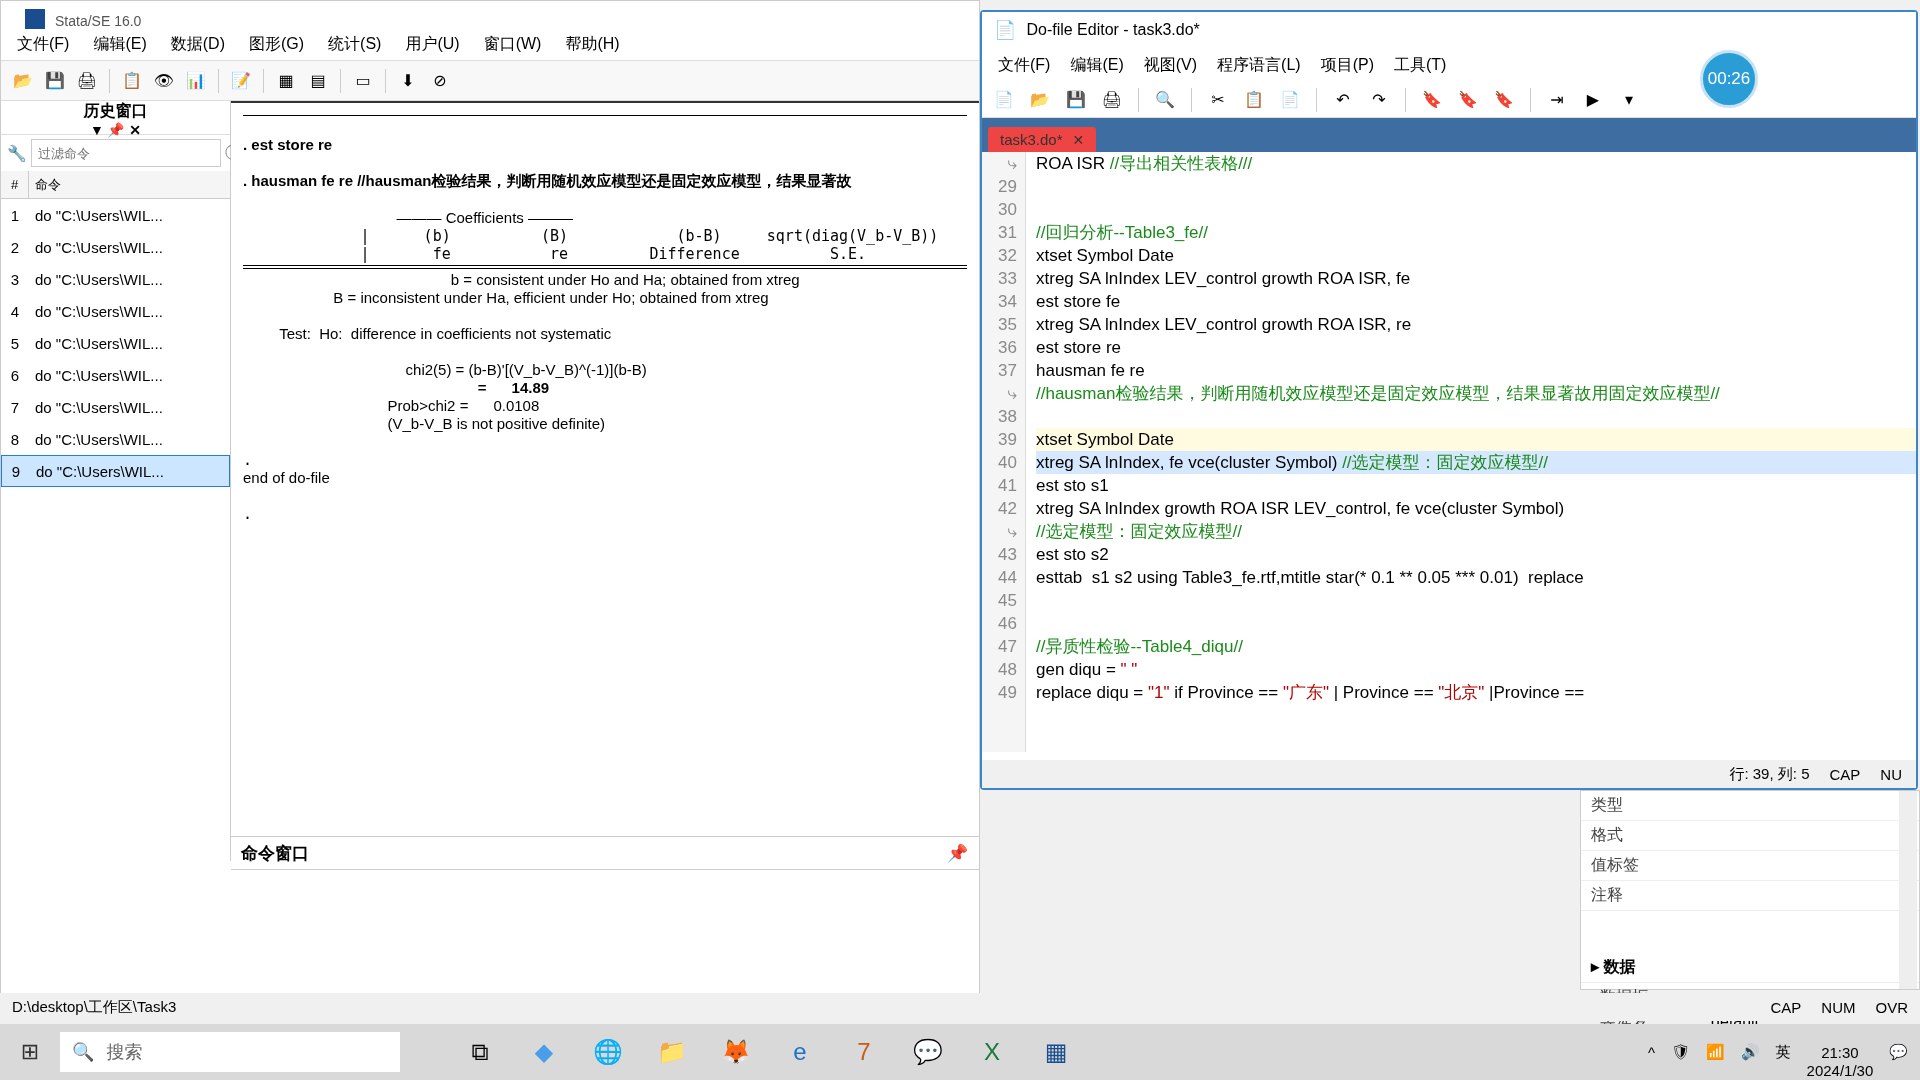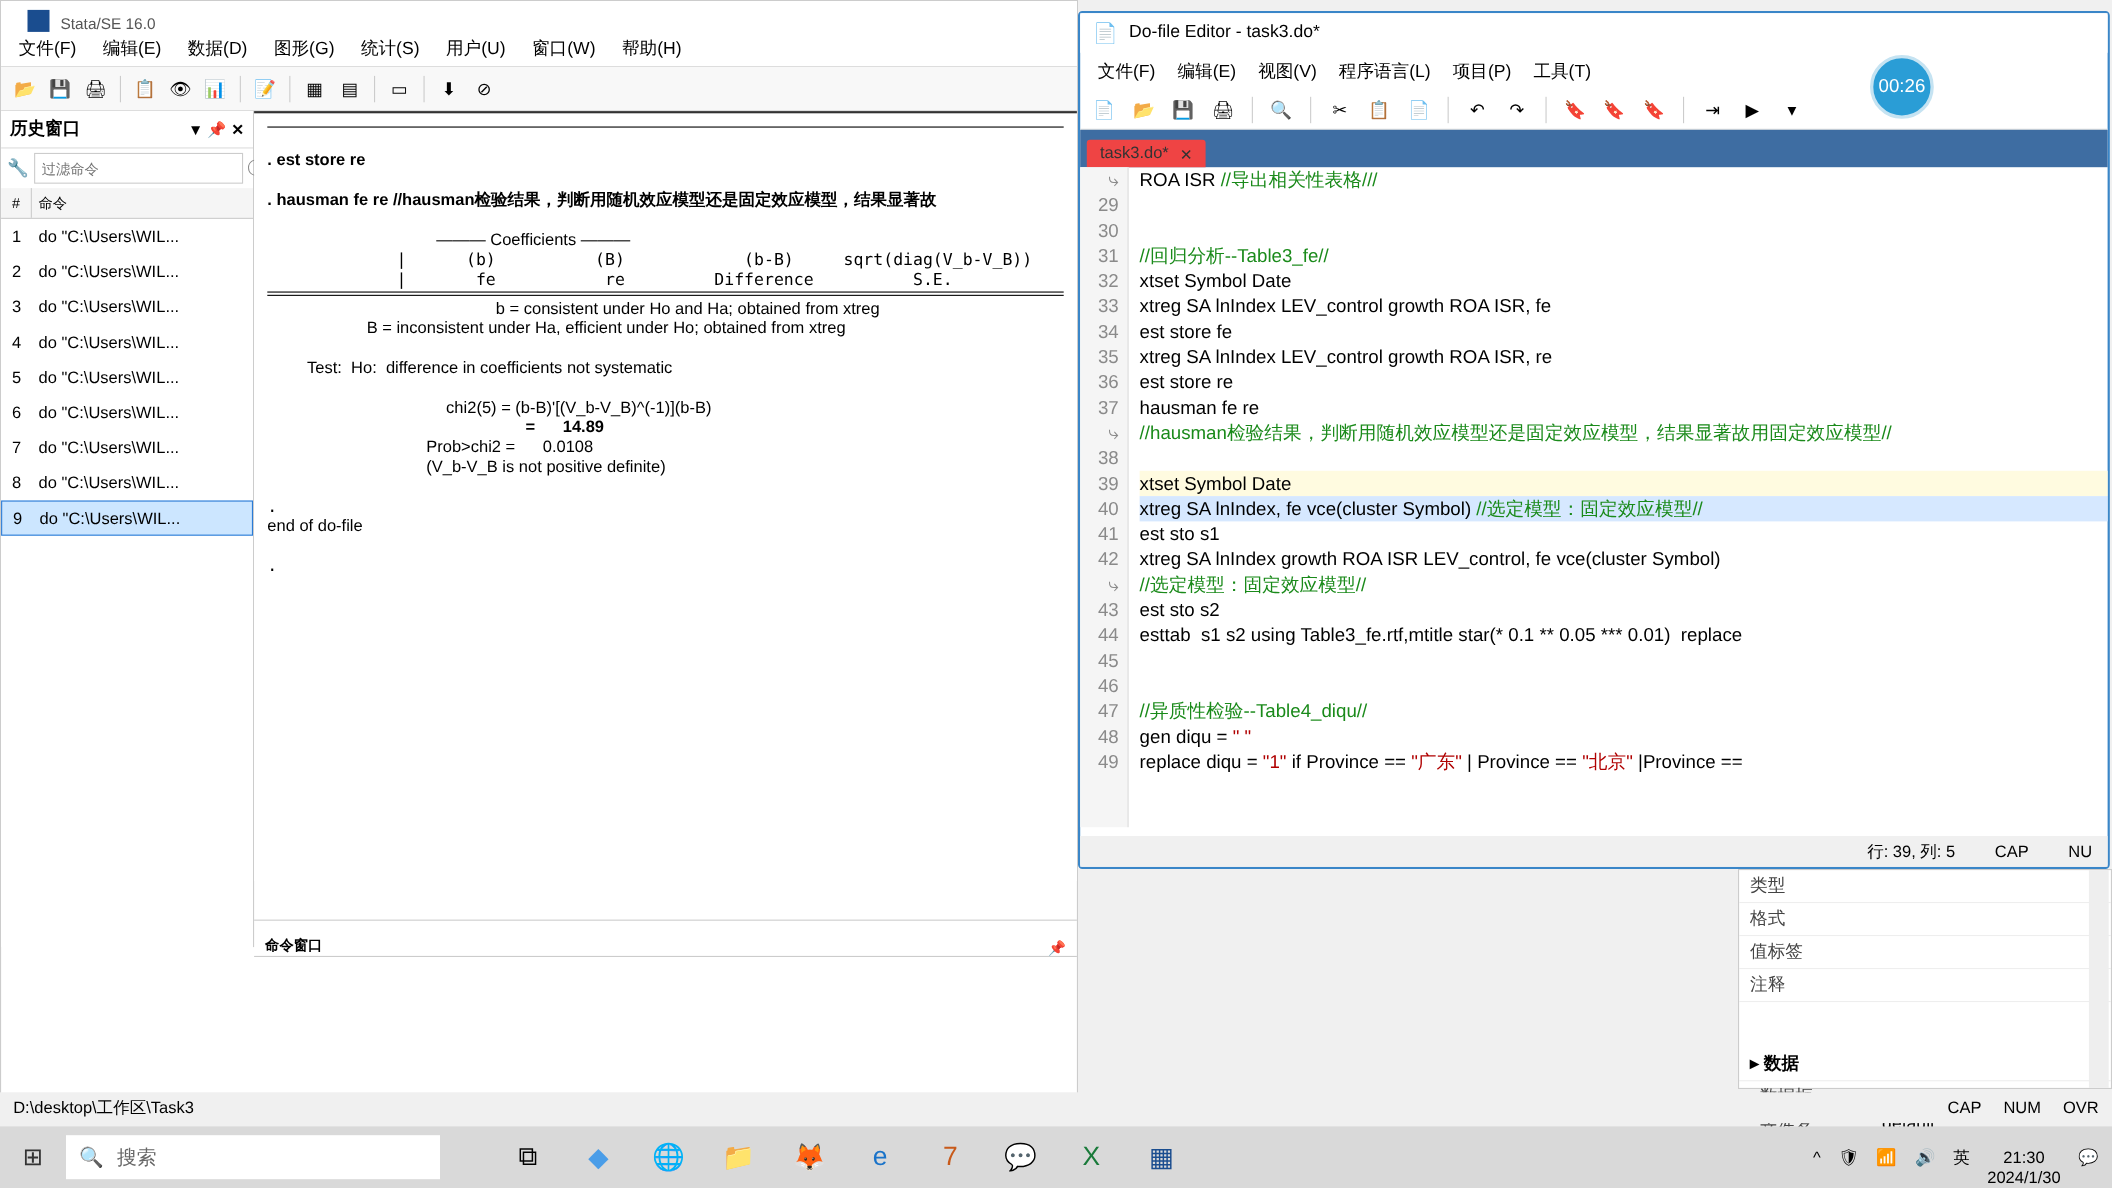--- a/index.html
+++ b/index.html
@@ -10,40 +10,40 @@
 .stata-titlebar { height: 28px; background: #fff; display: flex; align-items: flex-end; padding: 0 24px; font-size: 14px; color: #555; }
 .stata-icon { width: 20px; height: 20px; margin-right: 10px; background: #1a4d8f; display: inline-block; }
 .stata-menubar { height: 32px; background: #fff; display: flex; align-items: center; padding: 0 4px; font-size: 16px; border-bottom: 1px solid #ddd; }
 .stata-menubar span { padding: 4px 12px; cursor: pointer; }
 .stata-toolbar { height: 40px; background: #f8f8f8; display: flex; align-items: center; padding: 0 8px; gap: 4px; border-bottom: 1px solid #ddd; }
 .tb-btn { width: 28px; height: 28px; display: flex; align-items: center; justify-content: center; font-size: 16px; cursor: pointer; }
 .tb-sep { width: 1px; height: 24px; background: #ccc; margin: 0 4px; }
 
 
 .history-panel { position: absolute; left: 0; top: 100px; width: 230px; height: 760px; border-right: 1px solid #ccc; background: #fff; }
-.history-header { height: 34px; display: flex; align-items: center; justify-content: space-between; padding: 0 8px; font-size: 16px; font-weight: bold; border-bottom: 1px solid #ddd; }
+.history-header { height: 34px; display: flex; align-items: center; justify-content: space-between; padding: 0 8px; font-size: 16px; font-weight: bold; border-bottom: 1px solid #ddd; flex-direction: column; }
 .history-header-icons { display: flex; gap: 4px; font-size: 14px; }
 .filter-row { height: 36px; display: flex; align-items: center; padding: 4px 6px; gap: 4px; }
 .filter-input { flex: 1; height: 28px; border: 1px solid #ccc; padding: 0 6px; font-size: 13px; color: #999; }
 .history-cols { height: 28px; display: flex; border-bottom: 1px solid #ccc; background: #f5f5f5; font-size: 13px; }
 .history-cols .hc-num { width: 28px; text-align: center; border-right: 1px solid #ccc; line-height: 28px; }
 .history-cols .hc-cmd { flex: 1; padding-left: 6px; line-height: 28px; }
 .history-list .hrow { display: flex; height: 32px; align-items: center; font-size: 15px; }
 .history-list .hrow.selected { background: #cce6ff; border: 1px solid #2a7bd6; }
 .history-list .hnum { width: 28px; text-align: center; }
 .history-list .hcmd { flex: 1; padding-left: 6px; white-space: nowrap; overflow: hidden; text-overflow: ellipsis; }
 
 
 .results-panel { position: absolute; left: 230px; top: 100px; width: 748px; height: 700px; background: #fff; font-family: "Consolas", monospace; font-size: 15px; padding: 10px 12px; white-space: pre; overflow: hidden; border-top: 2px solid #333; }
 .results-panel .bold { font-weight: bold; }
 .results-panel hr { border: none; border-top: 1px solid #000; margin: 2px 0; }
 
 
 .cmd-panel { position: absolute; left: 230px; top: 835px; width: 748px; height: 120px; border-top: 1px solid #ccc; }
-.cmd-header { height: 32px; display: flex; align-items: flex-end; justify-content: space-between; padding: 0 10px; font-size: 13px; font-weight: bold; }
+.cmd-header { height: 32px; display: flex; align-items: center; justify-content: space-between; padding: 0 10px; font-size: 17px; font-weight: bold; }
 .cmd-input { width: 100%; height: 80px; border-top: 1px solid #ccc; padding: 4px 8px; }
 
 
 .dofile-editor { position: absolute; left: 980px; top: 10px; width: 938px; height: 780px; background: #fff; border: 2px solid #3a86c8; border-radius: 4px; }
 .dofile-titlebar { height: 36px; display: flex; align-items: center; padding: 0 12px; font-size: 16px; background: #fff; }
 .dofile-doc-icon { font-size: 18px; margin-right: 10px; color: #555; }
 .dofile-menubar { height: 34px; display: flex; align-items: center; padding: 0 6px; font-size: 16px; }
 .dofile-menubar span { padding: 4px 10px; cursor: pointer; }
 .dofile-toolbar { height: 36px; display: flex; align-items: center; padding: 0 8px; gap: 8px; border-bottom: 1px solid #ddd; }
 .dofile-tabs { height: 34px; background: #3e6da2; display: flex; align-items: flex-end; padding: 0 6px; }
@@ -51,21 +51,21 @@
 .dofile-tab-close { font-size: 14px; cursor: pointer; }
 .dofile-code { display: flex; height: 600px; font-family: "Consolas", monospace; font-size: 17px; line-height: 23px; }
 .gutter { width: 44px; text-align: right; padding-right: 8px; color: #8a8a8a; background: #f5f5f5; border-right: 1px solid #ddd; user-select: none; }
 .gutter .gline { height: 23px; }
 .code-area { flex: 1; padding-left: 10px; }
 .code-area .cline { height: 23px; white-space: pre; }
 .code-area .cmnt { color: #1a8a1a; }
 .code-area .str { color: #b00000; }
 .code-area .hl { background: #d6e8ff; }
 .code-area .current { background: #fffbe0; }
-.dofile-status { position: absolute; bottom: 0; left: 0; right: 0; height: 28px; background: #f0f0f0; display: flex; align-items: center; justify-content: flex-end; padding: 0 14px; font-size: 15px; gap: 36px; }
+.dofile-status { position: absolute; bottom: 0; left: 0; right: 0; height: 28px; background: #f0f0f0; display: flex; align-items: center; justify-content: flex-end; padding: 0 14px; font-size: 15px; gap: 20px; }
 
 
 .timer-bubble { position: absolute; left: 1700px; top: 50px; width: 58px; height: 58px; border-radius: 50%; background: #2a9dd6; color: #fff; display: flex; align-items: center; justify-content: center; font-size: 17px; border: 3px solid #c5e3f2; z-index: 100; }
 
 
 .var-panel { position: absolute; left: 1580px; top: 790px; width: 340px; height: 200px; background: #fff; border: 1px solid #ccc; font-size: 16px; }
 .var-panel .vrow { height: 30px; display: flex; align-items: center; padding: 0 10px; border-bottom: 1px solid #eee; }
 .var-panel .vrow.group { font-weight: bold; margin-top: 42px; }
 .var-panel .vlabel { width: 120px; color: #444; }
 .var-panel .vval { flex: 1; margin-top: 48px; }

